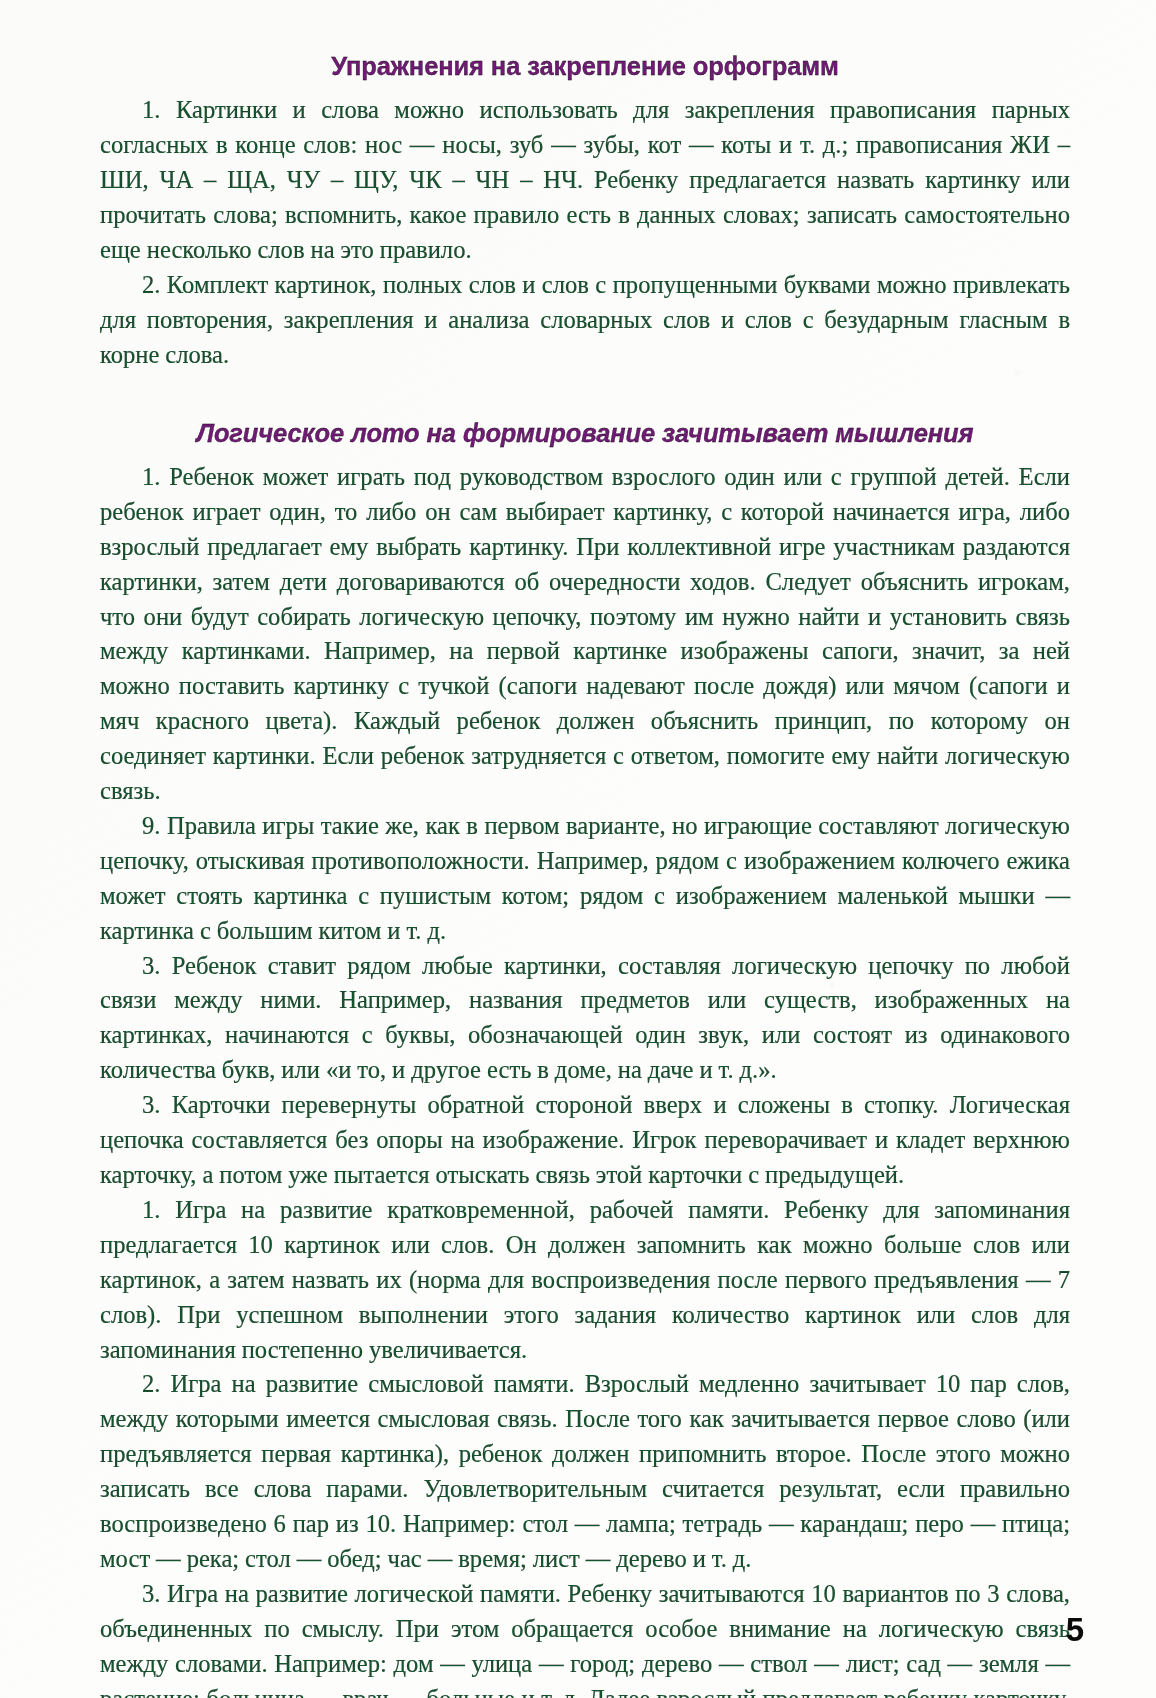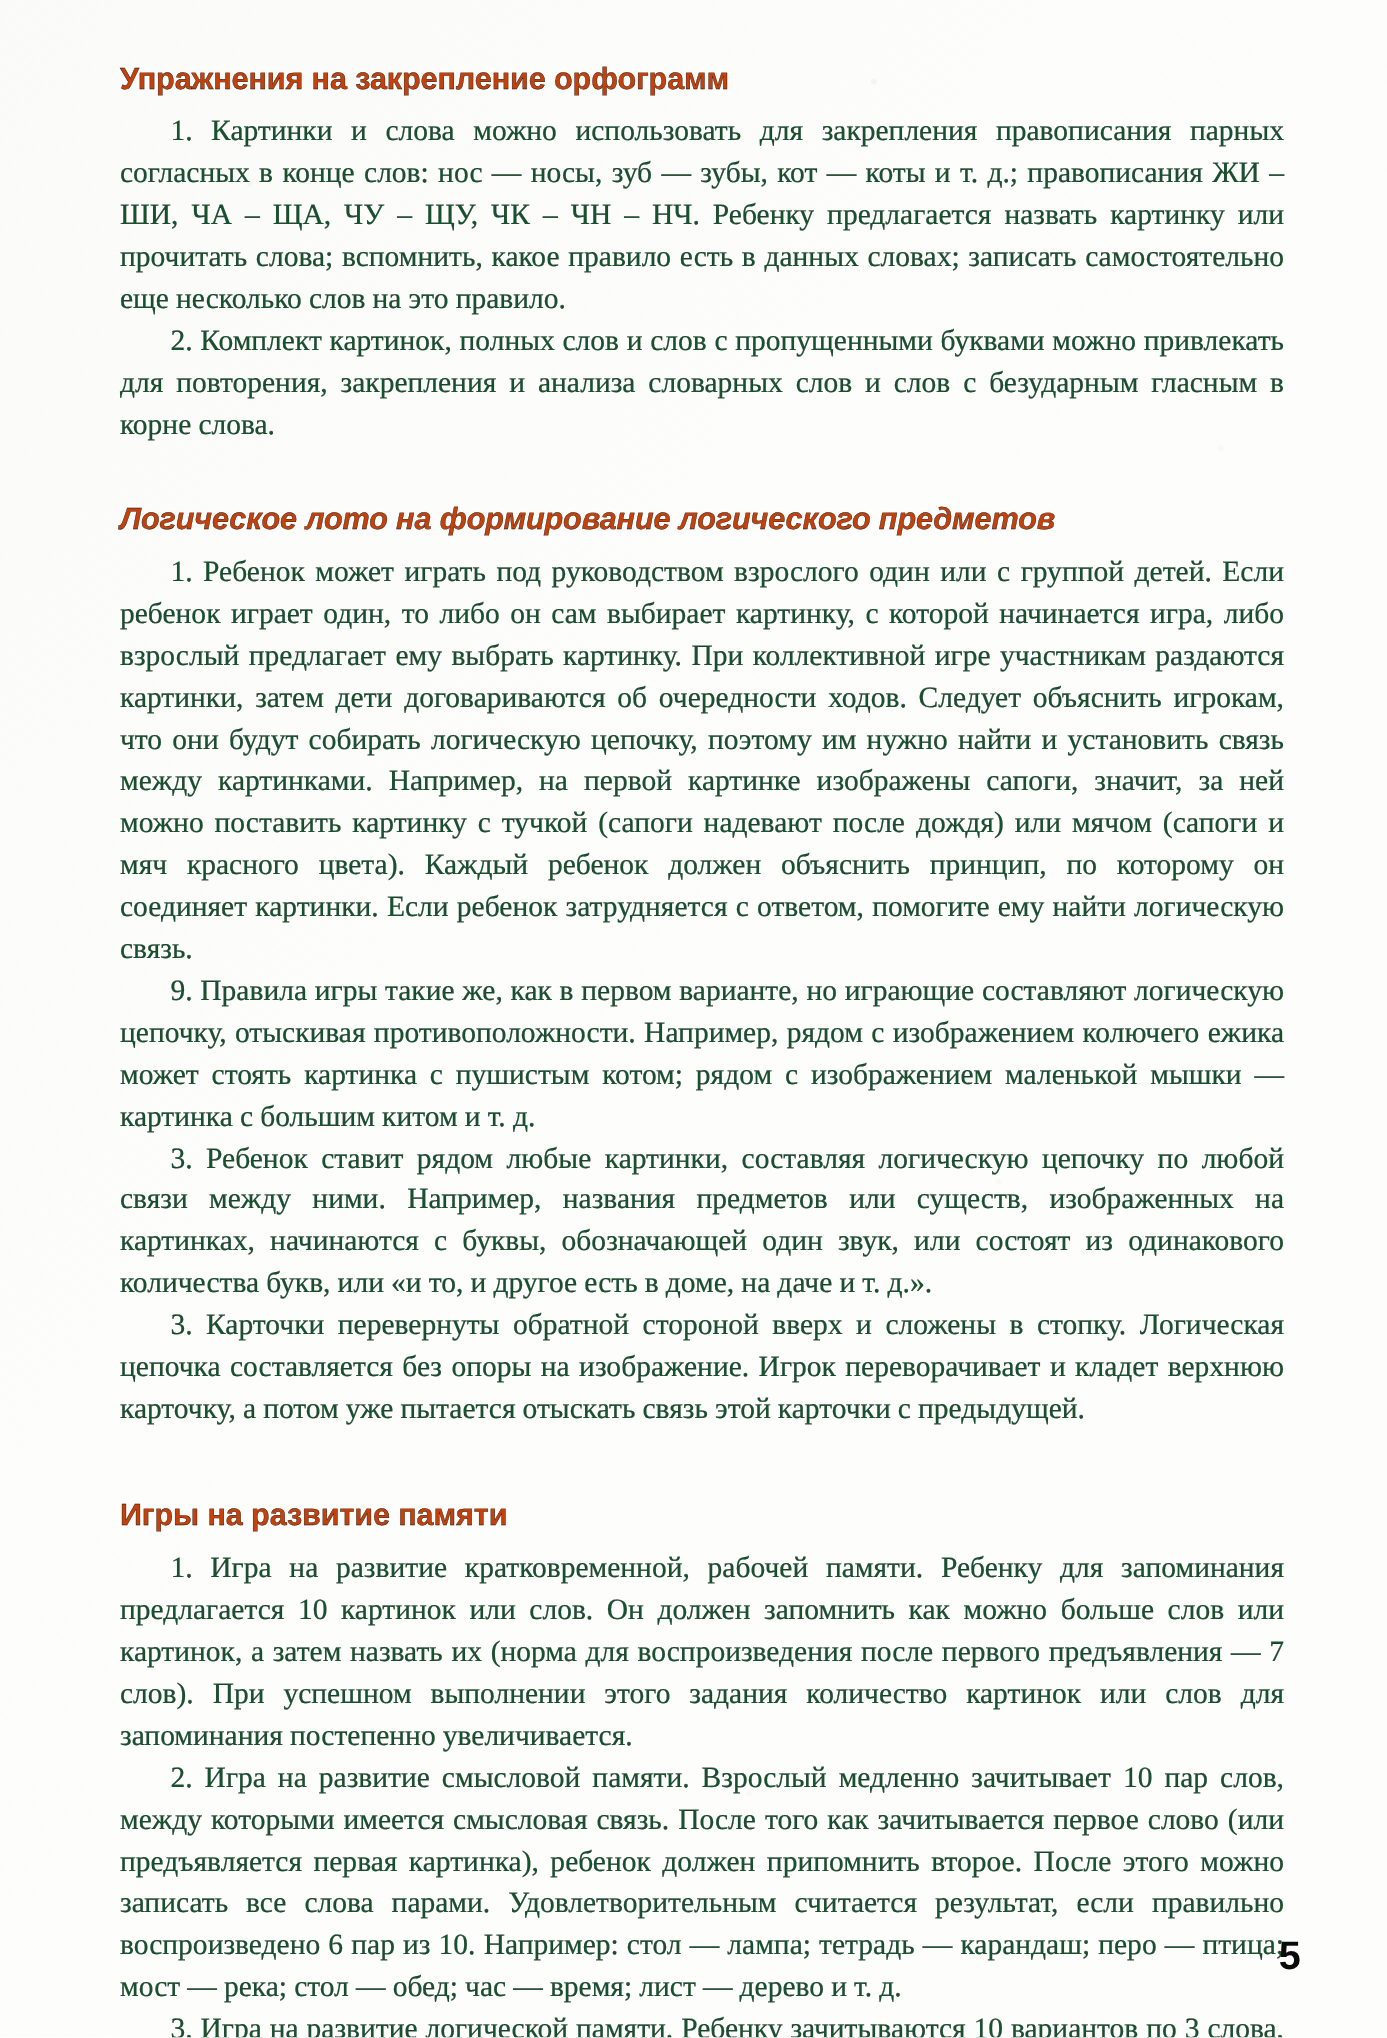--- a/index.html
+++ b/index.html
@@ -44,23 +44,24 @@
     top: 52px;
     width: 970px;
   }
 
   h2.section-heading {
     font-family: "Liberation Sans", "DejaVu Sans", sans-serif;
     font-weight: bold;
     font-size: 25.5px;
     line-height: 1.15;
     letter-spacing: -0.1px;
-    color: #c2410c;
+    color: #701a75;
     margin: 0;
     padding: 0;
+    text-align: center;
     -webkit-text-stroke: 0.3px #0b0b0b;
   }
 
   h2.section-heading.italic {
     font-style: italic;
   }
 
   .heading-block { margin: 0 0 12px 0; }
   .heading-block.spaced-top { margin-top: 46px; }
   .heading-block.spaced-top-lg { margin-top: 56px; }
@@ -99,30 +100,27 @@
 
   <div class="content">
 
     <div class="heading-block">
       <h2 class="section-heading">Упражнения на закрепление орфограмм</h2>
     </div>
     <p class="body-par">1. Картинки и слова можно использовать для закрепления правописания парных согласных в конце слов: нос — носы, зуб — зубы, кот — коты и т. д.; правописания ЖИ – ШИ, ЧА – ЩА, ЧУ – ЩУ, ЧК – ЧН – НЧ. Ребенку предлагается назвать картинку или прочитать слова; вспомнить, какое правило есть в данных словах; записать самостоятельно еще несколько слов на это правило.</p>
     <p class="body-par last-of-block">2. Комплект картинок, полных слов и слов с пропущенными буквами можно привлекать для повторения, закрепления и анализа словарных слов и слов с безударным гласным в корне слова.</p>
 
     <div class="heading-block spaced-top">
-      <h2 class="section-heading italic">Логическое лото на формирование логического предметов</h2>
+      <h2 class="section-heading italic">Логическое лото на формирование зачитывает мышления</h2>
     </div>
     <p class="body-par">1. Ребенок может играть под руководством взрослого один или с группой детей. Если ребенок играет один, то либо он сам выбирает картинку, с которой начинается игра, либо взрослый предлагает ему выбрать картинку. При коллективной игре участникам раздаются картинки, затем дети договариваются об очередности ходов. Следует объяснить игрокам, что они будут собирать логическую цепочку, поэтому им нужно найти и установить связь между картинками. Например, на первой картинке изображены сапоги, значит, за ней можно поставить картинку с тучкой (сапоги надевают после дождя) или мячом (сапоги и мяч красного цвета). Каждый ребенок должен объяснить принцип, по которому он соединяет картинки. Если ребенок затрудняется с ответом, помогите ему найти логическую связь.</p>
     <p class="body-par">9. Правила игры такие же, как в первом варианте, но играющие составляют логическую цепочку, отыскивая противоположности. Например, рядом с изображением колючего ежика может стоять картинка с пушистым котом; рядом с изображением маленькой мышки — картинка с большим китом и т. д.</p>
     <p class="body-par">3. Ребенок ставит рядом любые картинки, составляя логическую цепочку по любой связи между ними. Например, названия предметов или существ, изображенных на картинках, начинаются с буквы, обозначающей один звук, или состоят из одинакового количества букв, или «и то, и другое есть в доме, на даче и т. д.».</p>
     <p class="body-par last-of-block">3. Карточки перевернуты обратной стороной вверх и сложены в стопку. Логическая цепочка составляется без опоры на изображение. Игрок переворачивает и кладет верхнюю карточку, а потом уже пытается отыскать связь этой карточки с предыдущей.</p>
 
-    <div class="heading-block spaced-top-lg">
-      <h2 class="section-heading">Игры на развитие памяти</h2>
-    </div>
     <p class="body-par">1. Игра на развитие кратковременной, рабочей памяти. Ребенку для запоминания предлагается 10 картинок или слов. Он должен запомнить как можно больше слов или картинок, а затем назвать их (норма для воспроизведения после первого предъявления — 7 слов). При успешном выполнении этого задания количество картинок или слов для запоминания постепенно увеличивается.</p>
     <p class="body-par">2. Игра на развитие смысловой памяти. Взрослый медленно зачитывает 10 пар слов, между которыми имеется смысловая связь. После того как зачитывается первое слово (или предъявляется первая картинка), ребенок должен припомнить второе. После этого можно записать все слова парами. Удовлетворительным считается результат, если правильно воспроизведено 6 пар из 10. Например: стол — лампа; тетрадь — карандаш; перо — птица; мост — река; стол — обед; час — время; лист — дерево и т. д.</p>
     <p class="body-par">3. Игра на развитие логической памяти. Ребенку зачитываются 10 вариантов по 3 слова, объединенных по смыслу. При этом обращается особое внимание на логическую связь между словами. Например: дом — улица — город; дерево — ствол — лист; сад — земля — растение; больница — врач — больные и т. д. Далее взрослый предлагает ребенку карточку, на которой написано одно из трех слов (или нарисована картинка из каждой тройки). Ребенок должен вспомнить оставшиеся 2 слова.</p>
 
   </div>
 
   <div class="page-number">5</div>
 </div>
 
 </body></html>

